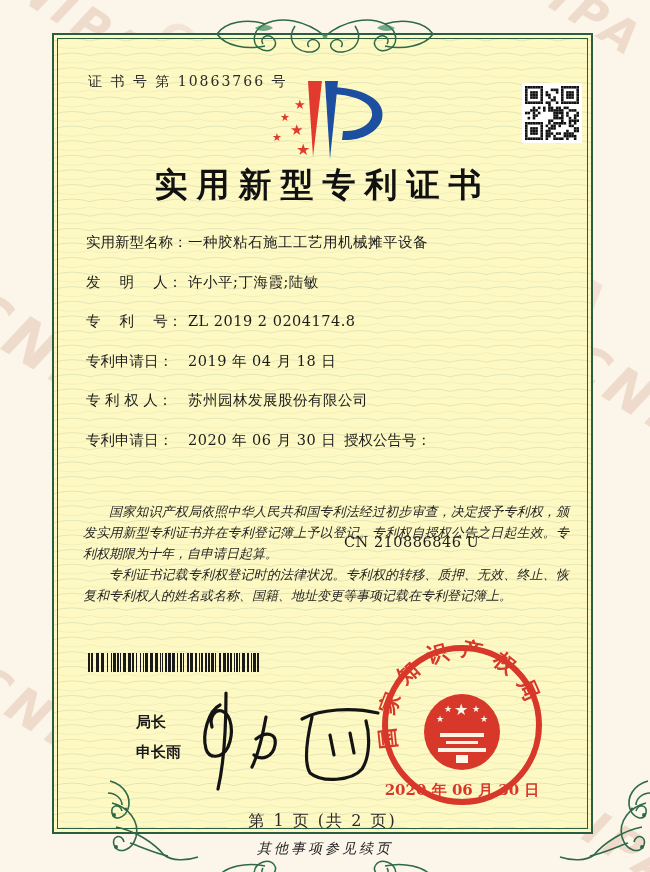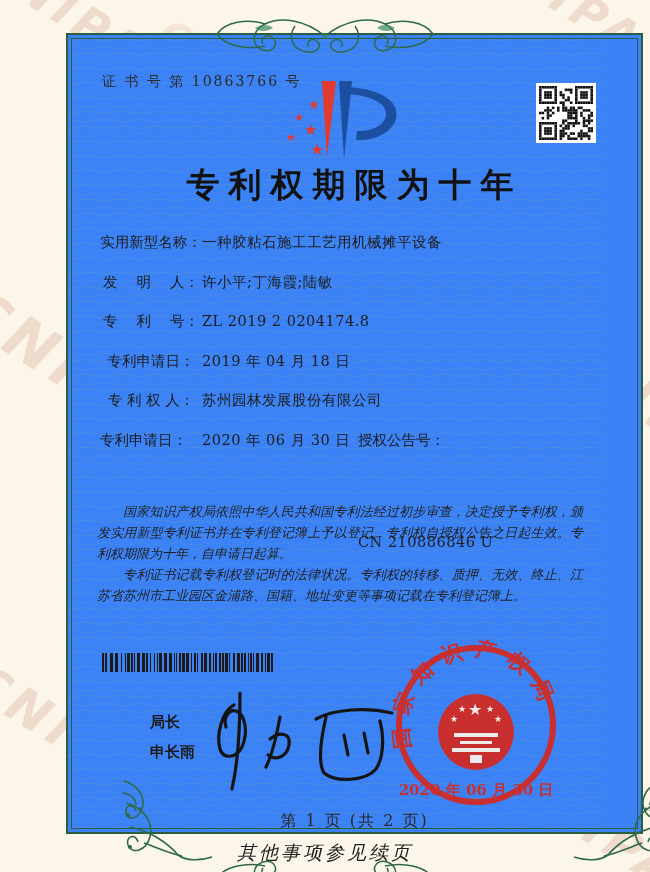--- a/index.html
+++ b/index.html
@@ -9,54 +9,54 @@
     font-family:"DejaVu Serif","Liberation Serif",serif;
     color:#222;
   }
   .wm{
     position:absolute;font-family:"DejaVu Sans","Liberation Sans",sans-serif;
     font-weight:bold;font-style:italic;color:rgba(230,196,181,0.55);
     letter-spacing:6px;transform:rotate(32deg);pointer-events:none;z-index:1;
     white-space:nowrap;
   }
   .frame{
-    position:absolute;left:66px;top:33px;width:537px;height:797px;
-    border:2px solid #2b5e41;z-index:2;background:#3b82f6;padding-left:36px;
+    position:absolute;left:52px;top:33px;width:537px;height:797px;
+    border:2px solid #2b5e41;z-index:2;background:#fef9c3;
   }
   .frame-inner{position:absolute;inset:3px;border:1px solid #2b5e41;}
   .guilloche{position:absolute;inset:0;z-index:0;}
   .content{position:absolute;inset:0;z-index:3;}
   .cert-no{position:absolute;left:34px;top:38px;font-size:14px;letter-spacing:2px;color:#2a2a2a;}
   .logo{position:absolute;left:216px;top:46px;width:130px;height:80px;}
   .qr{position:absolute;left:468px;top:48px;width:54px;height:54px;background:#fff;padding:3px;}
   .title{
     position:absolute;left:0;top:128px;width:100%;text-align:center;
     font-size:33px;font-weight:bold;letter-spacing:9px;color:#111;
   }
   .fields{position:absolute;left:32px;top:198px;width:480px;font-size:14.5px;}
-  .frow{display:flex;margin-bottom:21.5px;line-height:18px;text-align:center;}
+  .frow{display:flex;margin-bottom:21.5px;line-height:18px;}
   .flabel{flex:0 0 102px;white-space:nowrap;color:#1c1c1c;}
   .fvalue{color:#1c1c1c;letter-spacing:0.5px;}
   .grant-row{display:flex;line-height:18px;}
   .grant-left{flex:0 0 258px;display:flex;}
   .grant-right{display:flex;flex-direction:column;}
   .paras{
     position:absolute;left:29px;top:466px;width:486px;
     font-size:13px;font-style:italic;line-height:21px;color:#1f1f1f;
     text-align:justify;
   }
   .paras p{margin:0;text-indent:2em;}
   .barcode{position:absolute;left:34px;top:618px;width:172px;height:19px;}
   .director{position:absolute;left:38px;top:672px;font-family:"DejaVu Sans","Liberation Sans",sans-serif;font-size:15px;font-weight:600;color:#1a1a1a;line-height:30px;margin-left:44px;}
   .signature{position:absolute;left:128px;top:648px;width:220px;height:120px;}
   .seal{position:absolute;left:322px;top:602px;width:172px;height:196px;}
   .page-info{position:absolute;left:0;top:776px;width:100%;text-align:center;font-size:16px;letter-spacing:2px;color:#2a2a2a;}
   .footer-note{
     position:absolute;left:0;top:840px;width:100%;text-align:center;z-index:3;
-    font-size:19px;font-style:italic;letter-spacing:3px;color:#1f1f1f;
+    font-size:14px;font-style:italic;letter-spacing:3px;color:#1f1f1f;
   }
   .flourish-top{position:absolute;left:195px;top:6px;width:260px;height:56px;z-index:4;}
   .flourish-bottom{position:absolute;left:195px;top:850px;width:260px;height:56px;z-index:4;}
   .corner-fl{position:absolute;width:95px;height:100px;z-index:4;}
   .corner-bl{left:52px;top:728px;}
   .corner-br{left:503px;top:728px;transform:scaleX(-1);}
 </style>
 </head>
 <body>
 
@@ -411,21 +411,21 @@
         <rect x="5" y="20" width="1" height="1" fill="#111"></rect>
         <rect x="6" y="14" width="1" height="1" fill="#111"></rect>
         <rect x="6" y="15" width="1" height="1" fill="#111"></rect>
         <rect x="6" y="16" width="1" height="1" fill="#111"></rect>
         <rect x="6" y="17" width="1" height="1" fill="#111"></rect>
         <rect x="6" y="18" width="1" height="1" fill="#111"></rect>
         <rect x="6" y="19" width="1" height="1" fill="#111"></rect>
         <rect x="6" y="20" width="1" height="1" fill="#111"></rect>
       </svg>
 
-    <div class="title">专利权期限为十年</div>
+    <div class="title">实用新型专利证书</div>
 
     <div class="fields">
       <div class="frow">
         <span class="flabel">实用新型名称：</span>
         <span class="fvalue">一种胶粘石施工工艺用机械摊平设备</span>
       </div>
       <div class="frow">
         <span class="flabel">发　 明 　人：</span>
         <span class="fvalue">许小平;丁海霞;陆敏</span>
       </div>
@@ -448,21 +448,21 @@
         </div>
         <div class="grant-right">
           <span class="flabel">授权公告号：</span>
           <span class="fvalue">CN 210886846 U</span>
         </div>
       </div>
     </div>
 
     <div class="paras">
       <p>国家知识产权局依照中华人民共和国专利法经过初步审查，决定授予专利权，颁发实用新型专利证书并在专利登记簿上予以登记。专利权自授权公告之日起生效。专利权期限为十年，自申请日起算。</p>
-      <p>专利证书记载专利权登记时的法律状况。专利权的转移、质押、无效、终止、江苏省苏州市工业园区金浦路、国籍、地址变更等事项记载在专利登记簿上。</p>
+      <p>专利证书记载专利权登记时的法律状况。专利权的转移、质押、无效、终止、恢复和专利权人的姓名或名称、国籍、地址变更等事项记载在专利登记簿上。</p>
     </div>
 
     <svg class="barcode" id="barcode" viewBox="0 0 172 19" preserveAspectRatio="none">
         <rect x="0" y="0" width="2" height="19" fill="#1a1a1a"></rect>
         <rect x="3" y="0" width="2" height="19" fill="#1a1a1a"></rect>
         <rect x="8" y="0" width="3" height="19" fill="#1a1a1a"></rect>
         <rect x="13" y="0" width="3" height="19" fill="#1a1a1a"></rect>
         <rect x="19" y="0" width="1" height="19" fill="#1a1a1a"></rect>
         <rect x="23" y="0" width="1" height="19" fill="#1a1a1a"></rect>
         <rect x="25" y="0" width="3" height="19" fill="#1a1a1a"></rect>

